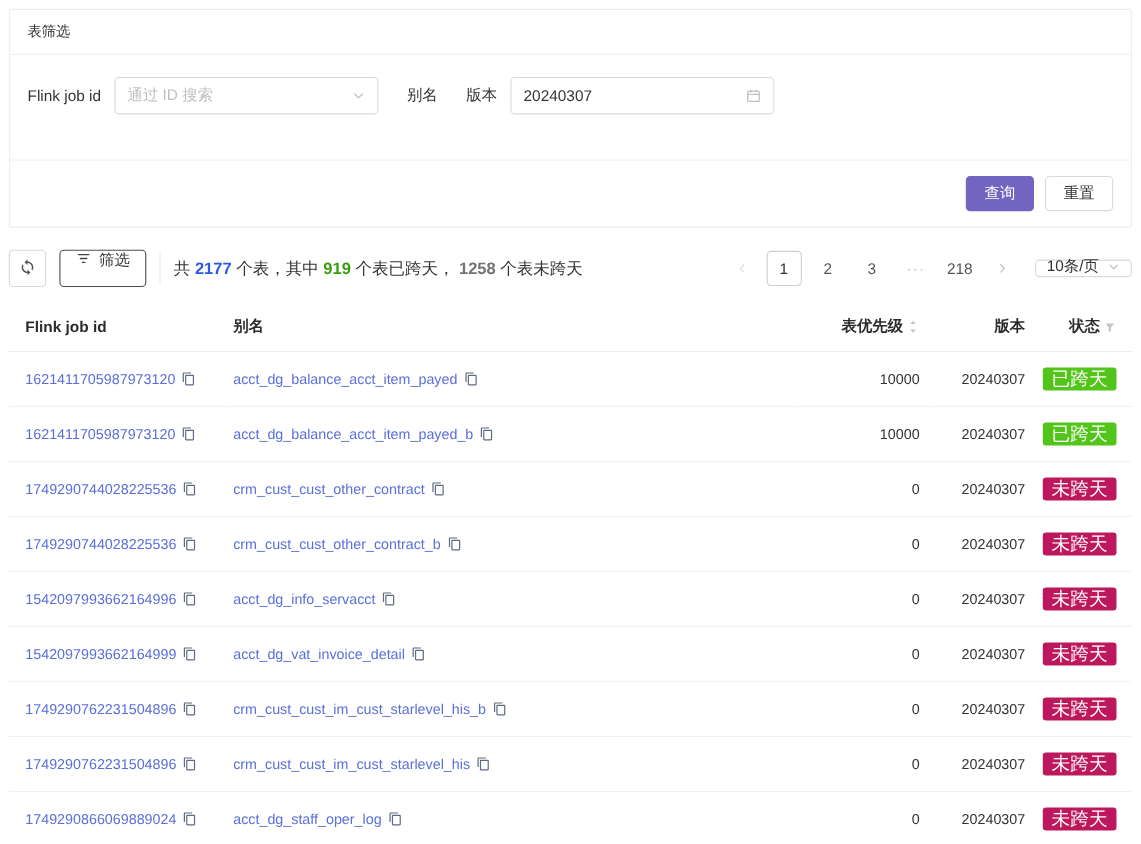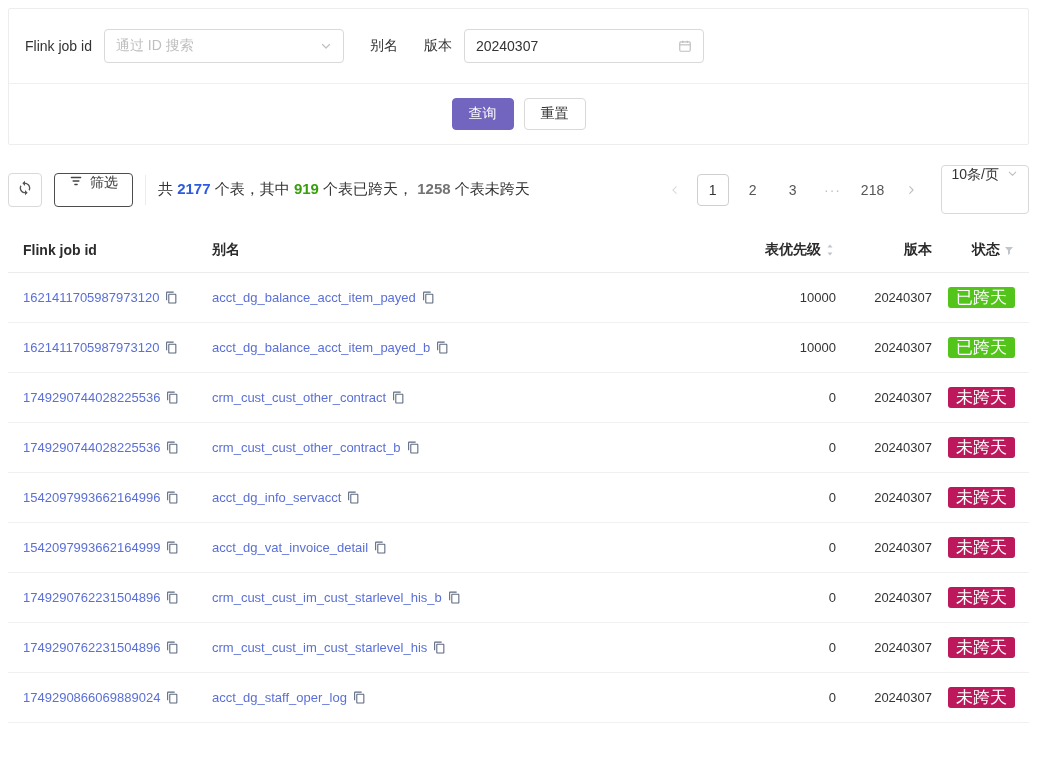--- a/index.html
+++ b/index.html
@@ -11,21 +11,21 @@
   .card { border:1px solid #ededed; border-radius:2px; background:#fff; }
   .card-title { padding:11px 16px; font-size:13px; color:#333; border-bottom:1px solid #f0f0f0; }
   .filter-row { display:flex; align-items:center; padding:20px 16px; gap:26px; }
   .field { display:flex; align-items:center; gap:12px; }
   .field-label { color:#333; white-space:nowrap; }
   .select, .date-input { width:240px; height:32px; border:1px solid #d9d9d9; border-radius:4px;
     display:flex; align-items:center; justify-content:space-between; padding:16px 11px; background:#fff; cursor:pointer; }
   .placeholder { color:#bfbfbf; }
   .date-value { color:#333; }
   .chev svg, .cal svg { display:block; }
-  .actions { display:flex; justify-content:center; gap:10px; padding:14px 16px; border-top:1px solid #f0f0f0; }
+  .actions { display:flex; justify-content:flex-end; gap:10px; padding:14px 16px; border-top:1px solid #f0f0f0;margin-top:21px; }
   .btn { height:32px; padding:0 16px; border-radius:4px; font-size:14px; cursor:pointer;
     font-family:"Liberation Sans", sans-serif; }
   .btn.primary { background:#7265c0; color:#fff; border:1px solid #7265c0; }
   .btn.default { background:#fff; color:#333; border:1px solid #d9d9d9; }
 
   
   .toolbar { display:flex; align-items:center; gap:12px; margin:20px 0 14px 0; }
   .icon-btn { width:34px; height:34px; border:1px solid #d9d9d9; border-radius:4px; background:#fff;
     display:flex; align-items:center; justify-content:center; cursor:pointer; }
   .filter-btn { height:34px; border:1px solid #4d4d4d; border-radius:4px; background:#fff;
@@ -40,22 +40,22 @@
 
   
   .pagination { display:flex; align-items:center; gap:8px; }
   .pg-arrow { width:28px; height:32px; display:flex; align-items:center; justify-content:center;
     color:#bfbfbf; cursor:pointer; }
   .pg-arrow.disabled { color:#dcdcdc; cursor:default; }
   .pg-item { min-width:32px; height:32px; display:flex; align-items:center; justify-content:center;
     border-radius:4px; color:#555; cursor:pointer; padding:0 4px; }
   .pg-item.active { border:1px solid #cfcfcf; color:#333; }
   .pg-item.ellipsis { color:#c2c2c2; letter-spacing:1px; cursor:default; }
-  .page-size { height:49px; border:1px solid #d9d9d9; border-radius:4px; background:#fff;
-    display:flex; align-items:flex-start; gap:8px; padding:0 10px; margin-left:8px; color:#333; cursor:pointer; }
+  .page-size { height:16px; border:1px solid #d9d9d9; border-radius:4px; background:#fff;
+    display:flex; align-items:flex-end; gap:8px; padding:0 10px; margin-left:8px; color:#333; cursor:pointer; }
 
   
   table { width:100%; border-collapse:collapse; margin-top:4px; }
   th { text-align:left; font-weight:700; font-size:14px; color:#2b2b2b;
     padding:13px 8px; border-bottom:1px solid #ececec; white-space:nowrap; }
   th.num, td.num { text-align:right; }
   th.status-col, td.status-col { text-align:right; padding-right:14px; }
   th:first-child, td:first-child { padding-left:15px; }
   td { padding:14px 8px; border-bottom:1px solid #f0f0f0; font-size:13px; color:#333; white-space:nowrap; }
   .link { color:#5a6fd8; cursor:pointer; }
@@ -64,20 +64,21 @@
   .badge.success { background:#52c41a; }
   .badge.danger { background:#be185d; }
   .th-icon { display:inline-flex; vertical-align:-3px; margin-left:3px; color:#c0c4cc; }
 </style>
 </head>
 <body>
 
 <div class="wrap">
 
   <div class="card">
+    <div class="card-title">表筛选</div>
 
     <div class="filter-row">
       <div class="field">
         <span class="field-label">Flink job id</span>
         <div class="select">
           <span class="placeholder">通过 ID 搜索</span>
           <span class="chev">
             <svg width="12" height="12" viewBox="0 0 24 24">
                 <path d="M5 9l7 7 7-7" fill="none" stroke="#bfbfbf" stroke-width="2.4" stroke-linecap="round" stroke-linejoin="round"></path>
               </svg>

